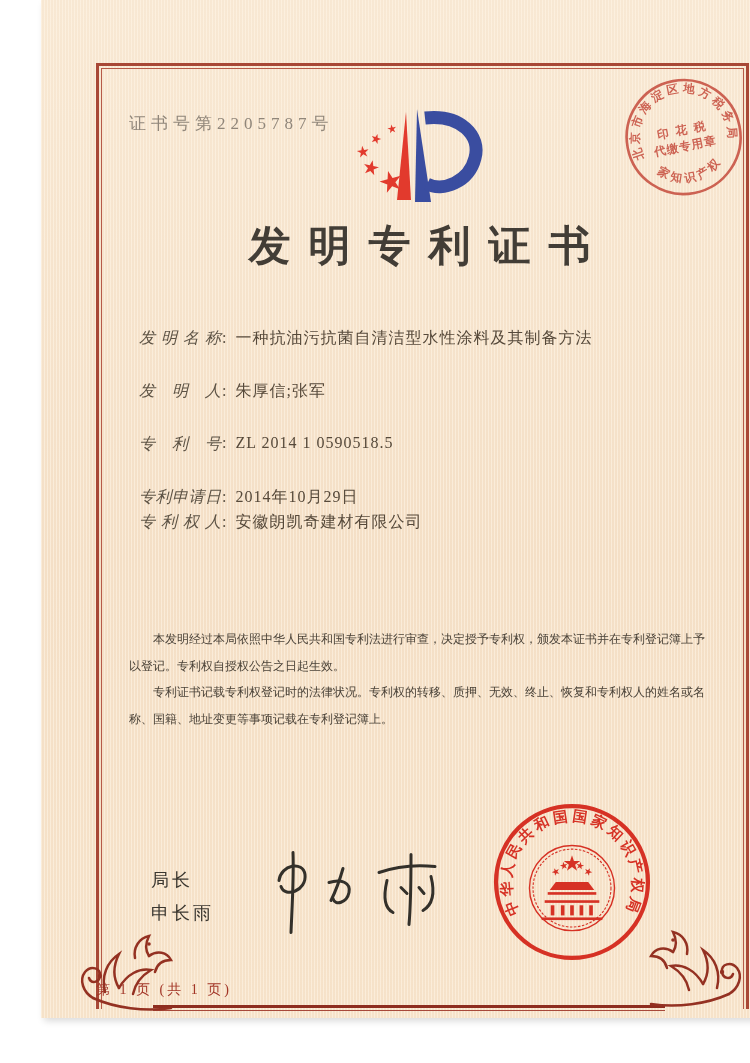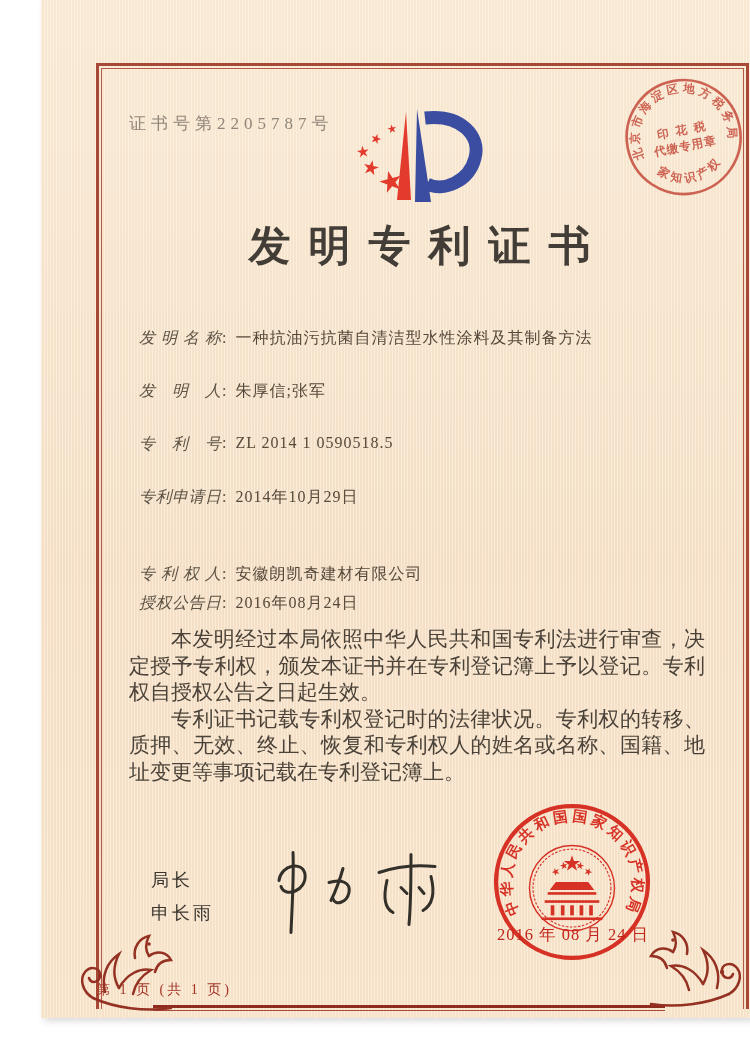--- a/index.html
+++ b/index.html
@@ -17,21 +17,21 @@
     border-top:1px solid #b65a48;border-left:1px solid #b65a48;border-right:1px solid #b65a48;}
   .abs{position:absolute;}
   #cert-no{left:88px;top:112px;font-size:17px;letter-spacing:5px;color:#90867a;}
   #title{left:55px;top:218px;width:647px;text-align:center;font-size:42px;font-weight:600;
     color:#423d36;letter-spacing:18px;padding-left:18px;box-sizing:border-box;}
   .field-row{left:98px;height:26px;font-size:16px;color:#5d5345;white-space:nowrap;}
   .field-label{display:inline-block;width:82px;text-align:justify;text-align-last:justify;
     vertical-align:top;font-style:italic;}
   .field-colon{display:inline-block;margin-left:1px;}
   .field-value{display:inline-block;margin-left:9px;color:#56493a;letter-spacing:1px;text-align:center;}
-  #paragraphs{left:88px;top:626px;width:576px;color:#4a4238;font-size:21px;
+  #paragraphs{left:88px;top:626px;width:576px;color:#4a4238;font-size:12px;
     line-height:26.5px;text-align:justify;}
   #paragraphs p{margin:0;text-indent:2em;}
   #signer{left:110px;top:864px;font-size:18px;color:#3a362f;letter-spacing:3px;line-height:33px;}
   #sig{left:220px;top:840px;}
   #authority-seal{left:450px;top:801px;opacity:0.95;}
   #seal-date{left:448px;top:924px;width:168px;text-align:center;font-size:16.5px;
     color:#c3261c;letter-spacing:1px;}
   #tax-stamp{left:582px;top:76px;transform:rotate(-11deg);opacity:0.88;}
   #footer-page{left:55px;top:981px;width:647px;text-align:left;font-size:14px;
     color:#a23527;letter-spacing:3px;}
@@ -94,25 +94,22 @@
   </div>
   <div class="abs field-row" style="top:381px">
     <span class="field-label">发明人</span><span class="field-colon">:</span><span class="field-value">朱厚信;张军</span>
   </div>
   <div class="abs field-row" style="top:434px">
     <span class="field-label">专利号</span><span class="field-colon">:</span><span class="field-value">ZL 2014 1 0590518.5</span>
   </div>
   <div class="abs field-row" style="top:487px">
     <span class="field-label">专利申请日</span><span class="field-colon">:</span><span class="field-value">2014年10月29日</span>
   </div>
-  <div class="abs field-row" style="top:564px">
+  <div class="abs field-row" style="top:512px">
     <span class="field-label">专利权人</span><span class="field-colon">:</span><span class="field-value">安徽朗凯奇建材有限公司</span>
-  </div>
-  <div class="abs field-row" style="top:593px">
-    <span class="field-label">授权公告日</span><span class="field-colon">:</span><span class="field-value">2016年08月24日</span>
   </div>
 
   <div id="paragraphs" class="abs">
     <p>本发明经过本局依照中华人民共和国专利法进行审查，决定授予专利权，颁发本证书并在专利登记簿上予以登记。专利权自授权公告之日起生效。</p>
     <p>专利证书记载专利权登记时的法律状况。专利权的转移、质押、无效、终止、恢复和专利权人的姓名或名称、国籍、地址变更等事项记载在专利登记簿上。</p>
   </div>
 
   <div id="signer" class="abs">
     <div>局长</div>
     <div>申长雨</div>
@@ -156,21 +153,20 @@
         <rect x="-21" y="17" width="3.6" height="10"></rect>
         <rect x="-11" y="17" width="3.6" height="10"></rect>
         <rect x="-1.8" y="17" width="3.6" height="10"></rect>
         <rect x="7.5" y="17" width="3.6" height="10"></rect>
         <rect x="17" y="17" width="3.6" height="10"></rect>
         <rect x="-30" y="29" width="60" height="2.6"></rect>
       </g>
     </svg>
   </div>
 
-  <div id="seal-date" class="abs">2016 年 08 月 24 日</div>
 
   <div id="footer-page" class="abs">第 1 页 (共 1 页)</div>
 
   <div id="bottom-rule" class="abs">
     <div id="bottom-rule-inner"></div>
   </div>
 
   <div id="flourish-left" class="abs flourish">
     <svg width="100" height="80" viewBox="0 0 100 80">
       <g stroke="#943122" fill="none" stroke-width="2.5" stroke-linecap="round">

